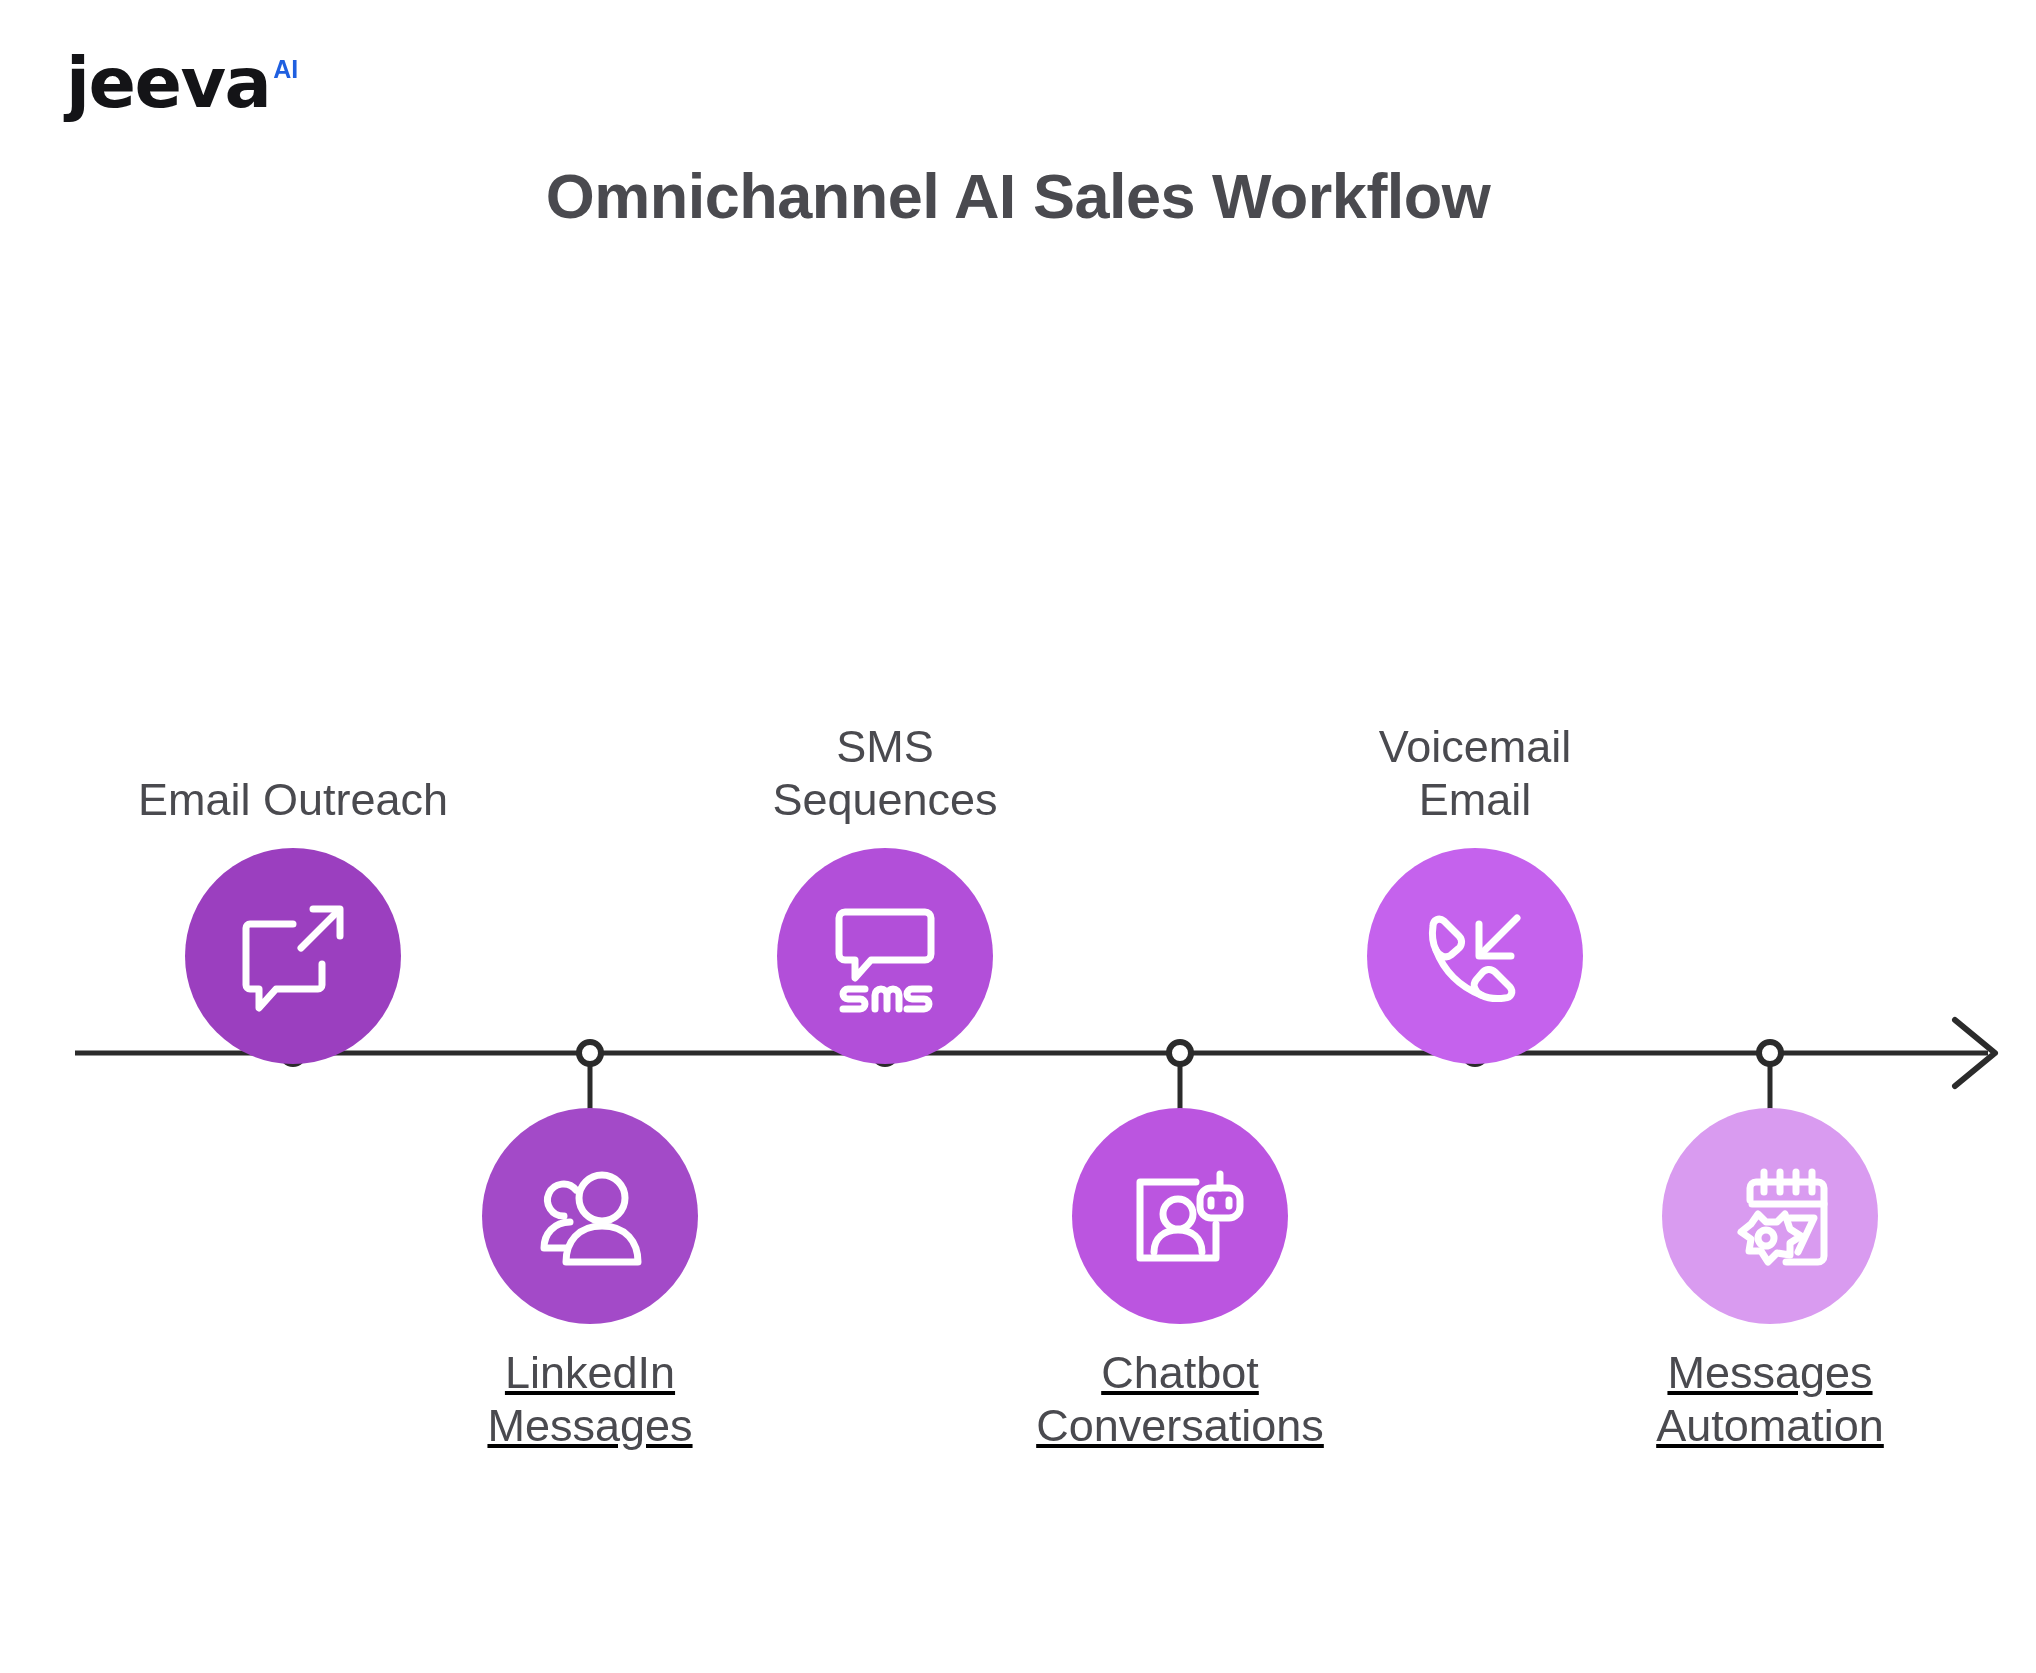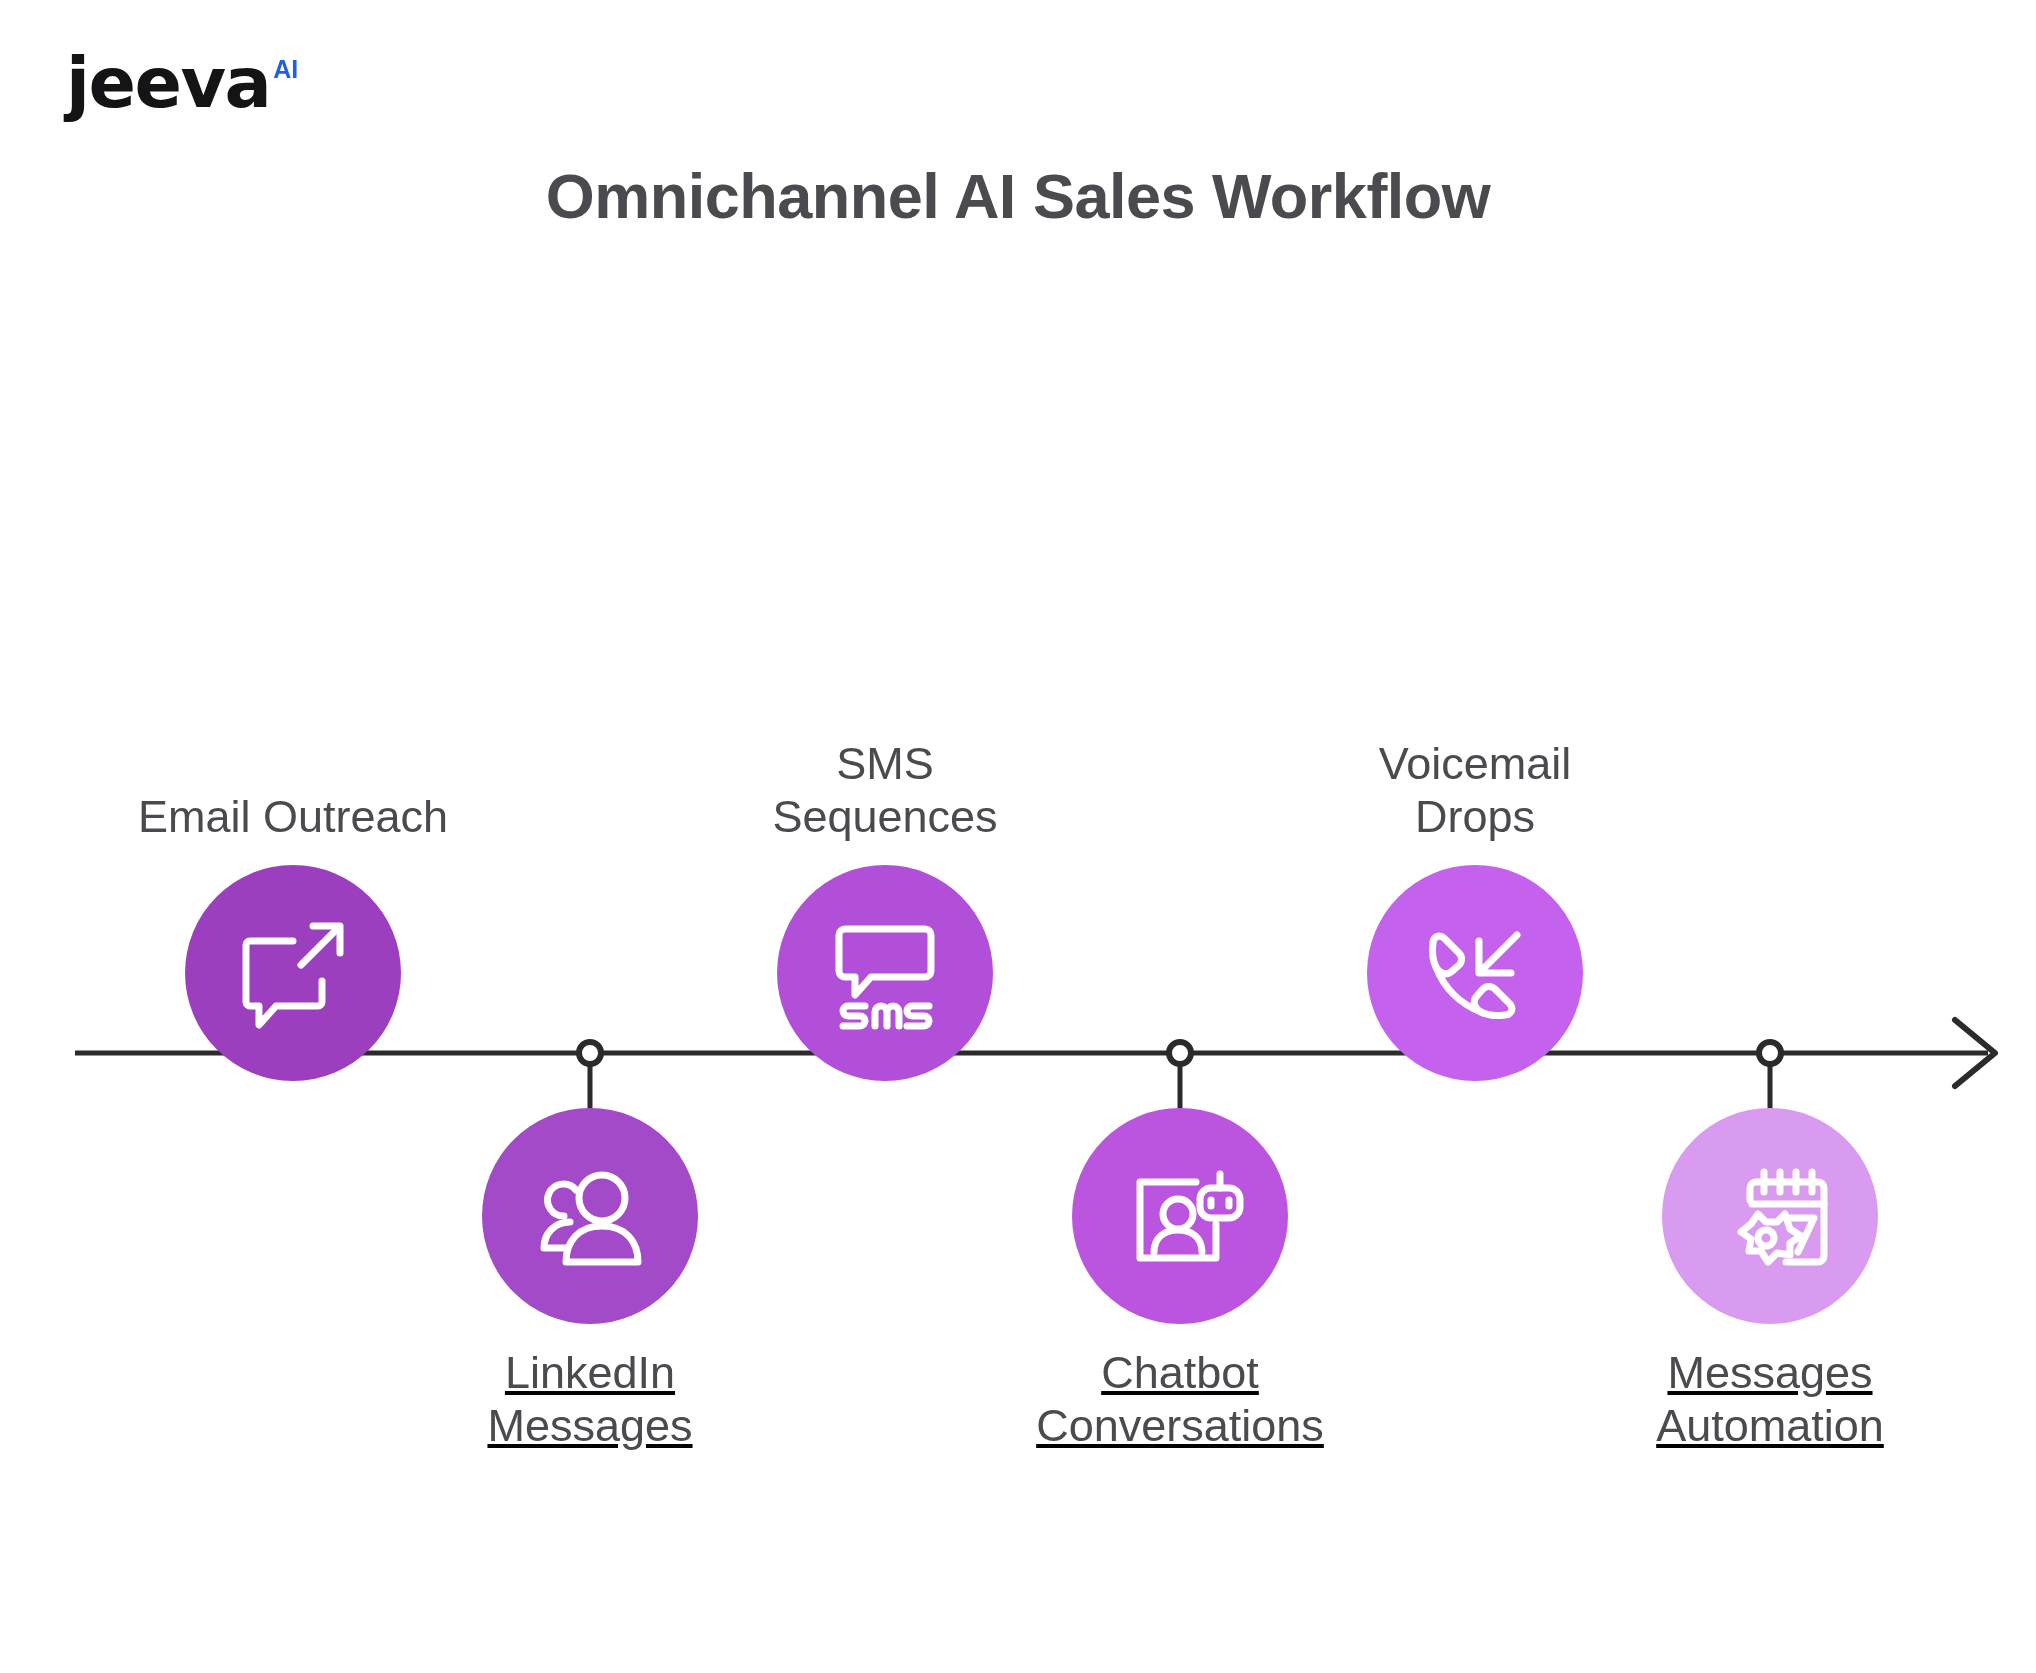--- a/index.html
+++ b/index.html
@@ -46,21 +46,21 @@
     pointer-events:none;
   }
 
   
   .step{
     position:absolute;
     width:340px;
     margin-left:-170px;          
     display:flex; flex-direction:column; align-items:center;
   }
-  .step.above{ bottom:592px; justify-content:flex-start; }
+  .step.above{ bottom:609px; justify-content:flex-start; }
   .step.below{ top:1108px;text-decoration:underline; }
 
   .step-label{
     font-size:45px; font-weight:400;
     color:#4a4a4f; line-height:1.18;
     text-align:center; white-space:pre-line;
   }
   .step.above .step-label{ margin-bottom:22px; }
   .step.below .step-label{ margin-top:22px; }
 
@@ -164,21 +164,21 @@
       <path d="M95 48 L95 54"></path>
       <path d="M113 48 L113 54"></path>
     </svg>
   </div>
   <div class="step-label">Chatbot
 Conversations</div>
 </div>
 
 <div class="step above" style="left:1475px;">
   <div class="step-label">Voicemail
-Drops</div>
+Email</div>
   <div class="icon-circle" style="background:#c562ed;">
     <svg width="128" height="128" viewBox="0 0 128 128" fill="none" stroke="#ffffff" stroke-width="7" stroke-linecap="round" stroke-linejoin="round">
 
       <path d="M22 34 C22 28 28 25 33 29 L48 44 C52 48 51 54 47 57 L40 63 C35 67 28 64 25 58 C21 50 21 41 22 34 Z"></path>
       <path d="M94 106 C100 106 103 100 99 95 L84 80 C80 76 74 77 71 81 L65 88 C61 93 64 100 70 103 C78 107 87 107 94 106 Z"></path>
       <path d="M25 58 C33 79 49 95 70 103"></path>
 
       <path d="M106 26 L70 62"></path>
       <path d="M68 32 L68 64 L100 64"></path>
     </svg>

